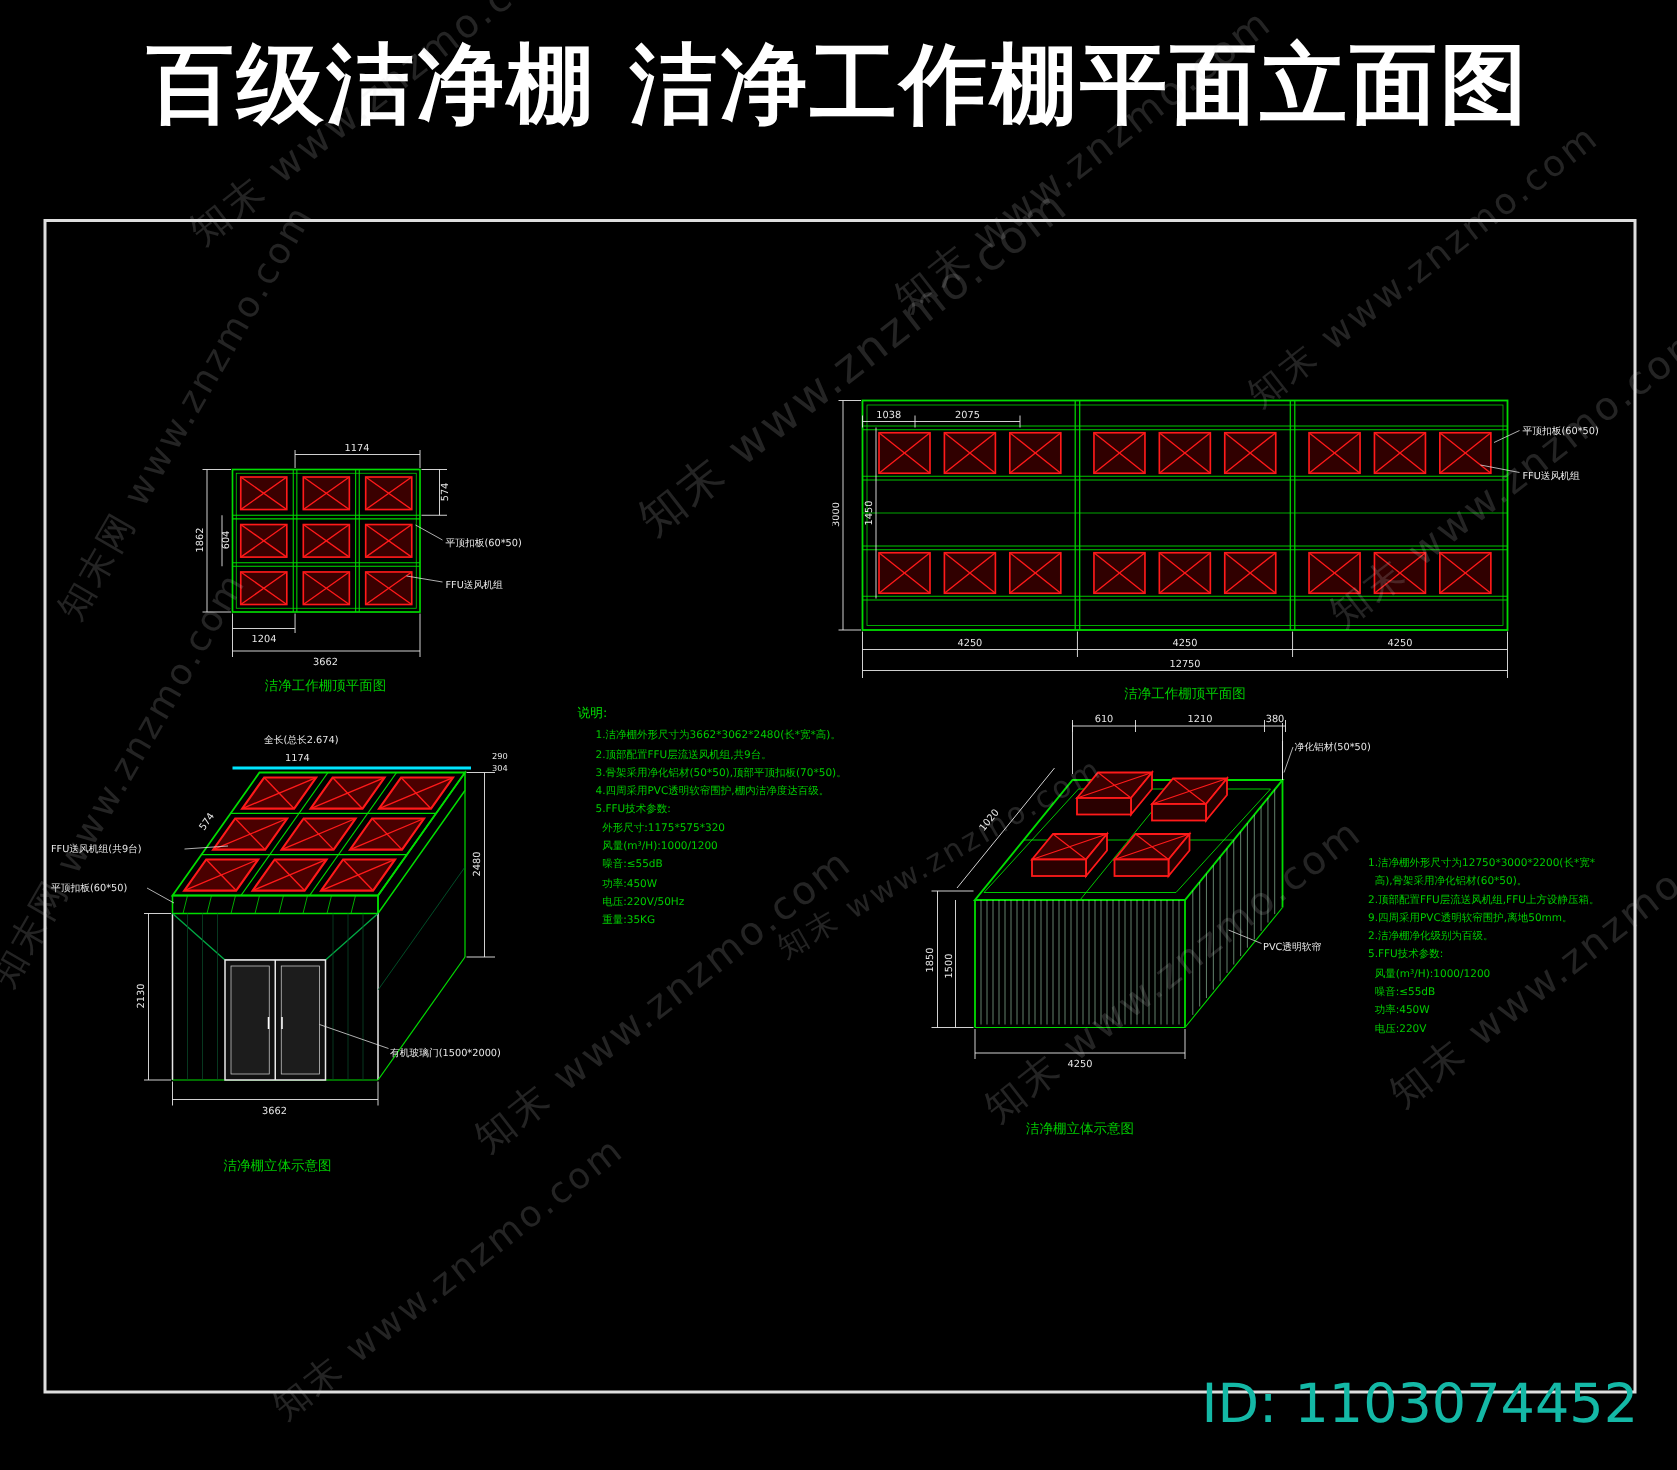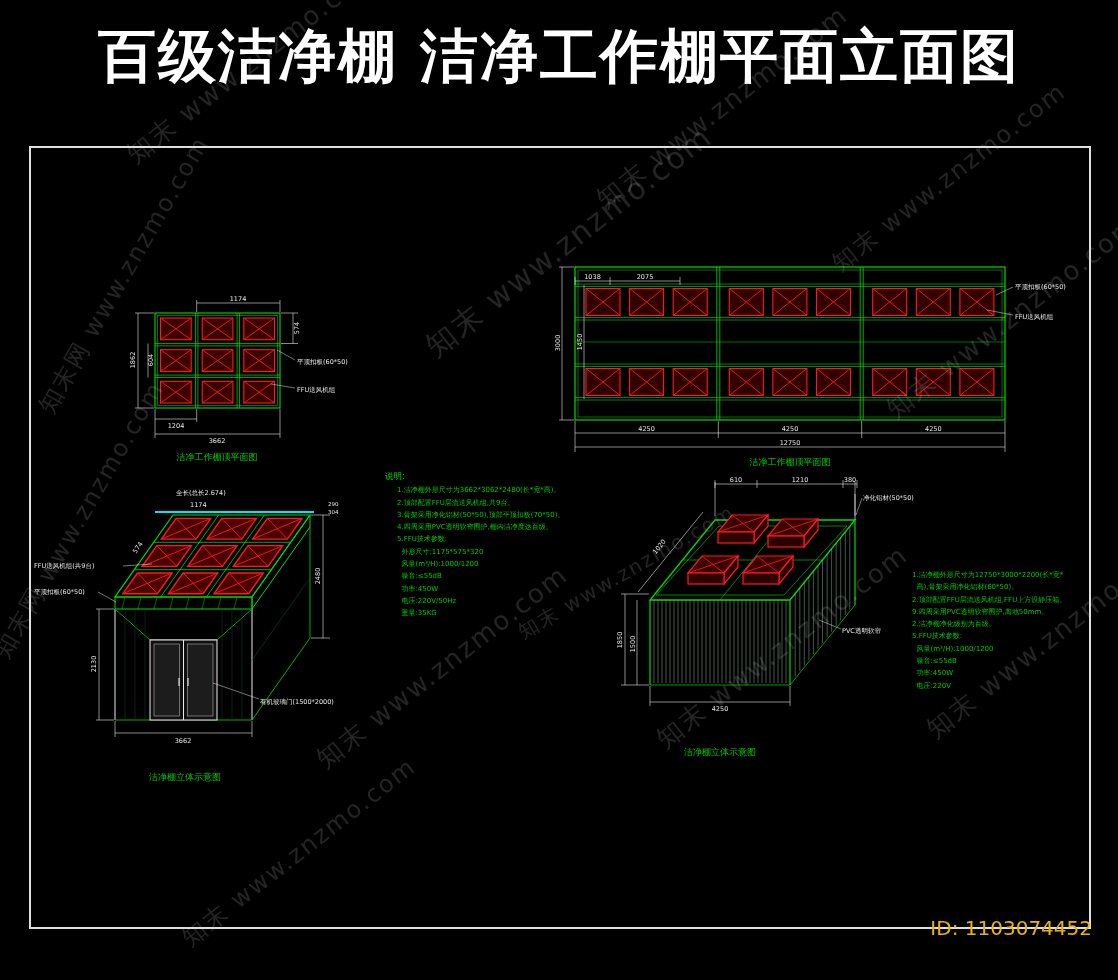--- a/index.html
+++ b/index.html
@@ -15,21 +15,21 @@
   .dim text{fill:#e8e8e8;font-size:6.5px;}
   .lbl text{fill:#e8e8e8;font-size:6.5px;}
   .ldr{stroke:#e8e8e8;stroke-width:0.5;}
   .cap{fill:#00cc00;font-size:9px;}
   .notes{position:absolute;color:#00cc00;font-size:7px;line-height:12.3px;}
   .notes-title{font-size:8.5px;margin-bottom:2px;color:#00e000;}
   .note-line{white-space:pre;margin-left:12px;}
   .wm{position:absolute;white-space:nowrap;color:rgba(215,215,215,0.17);
       letter-spacing:2px;transform-origin:0 50%;pointer-events:none;}
   .logo{position:absolute;left:903px;top:838px;font-size:58px;font-weight:800;color:#fafafa;}
-  .page-id{position:absolute;right:26px;top:916px;font-size:20px;color:#eab308;}
+  .page-id{position:absolute;right:26px;top:916px;font-size:36px;color:#14b8a6;}
 </style>
 </head>
 <body>
 
 <div class="canvas">
 
   <div class="title">百级洁净棚 洁净工作棚平面立面图</div>
 
   <div class="frame"></div>
 

